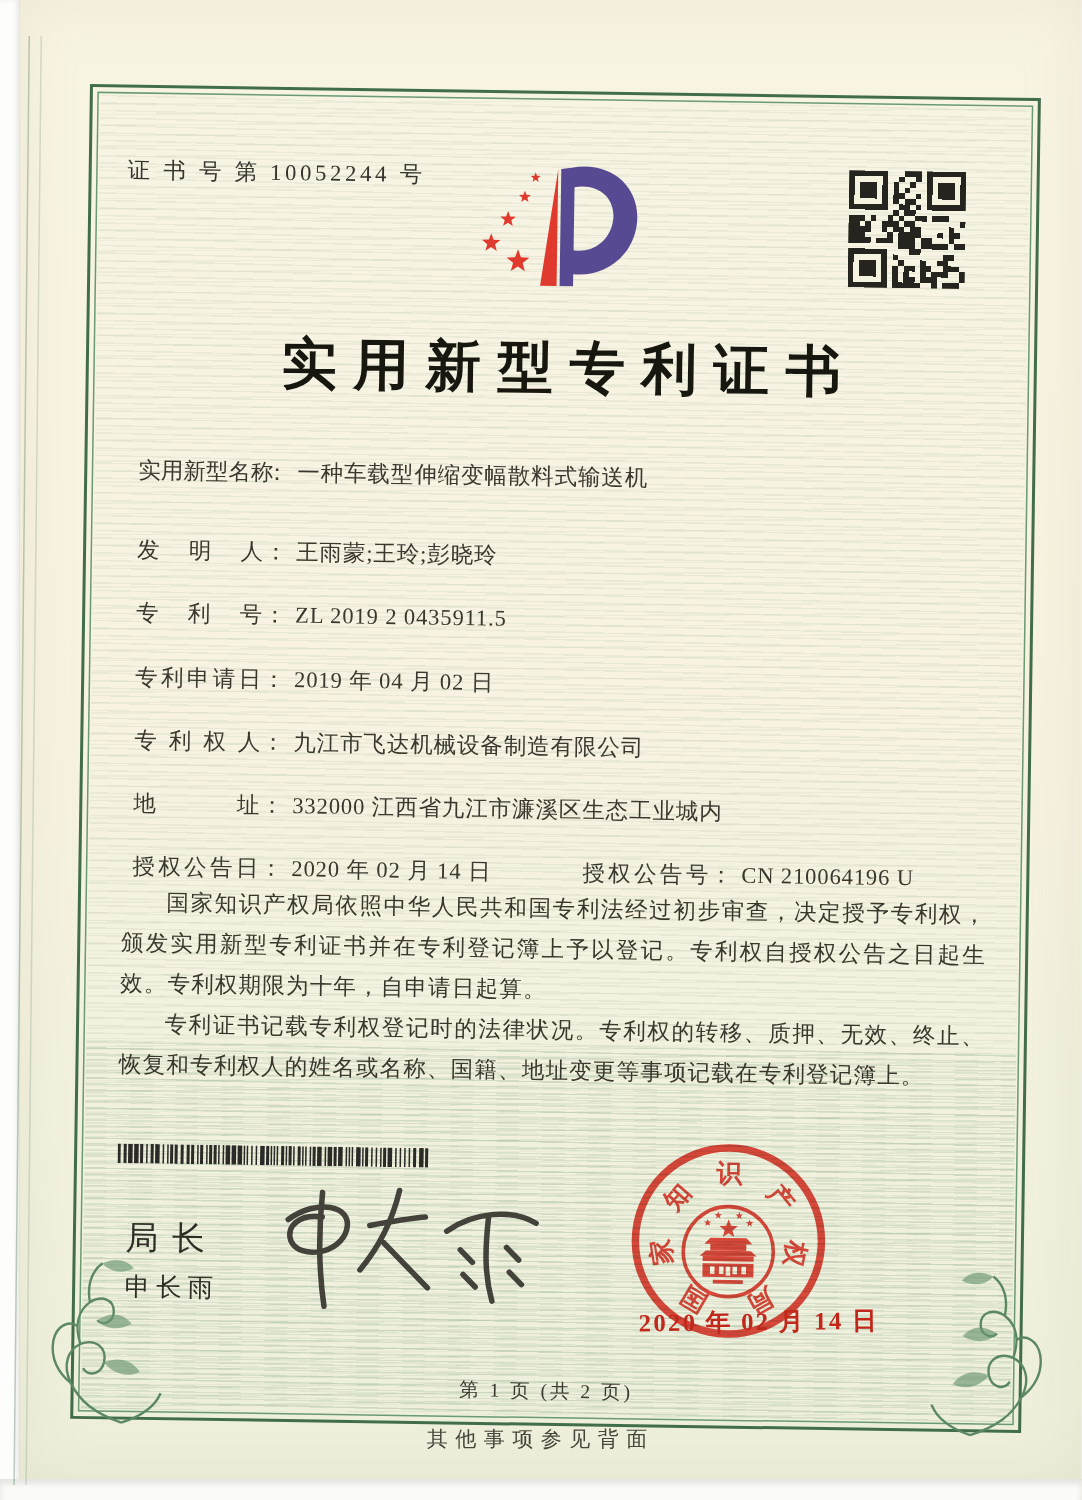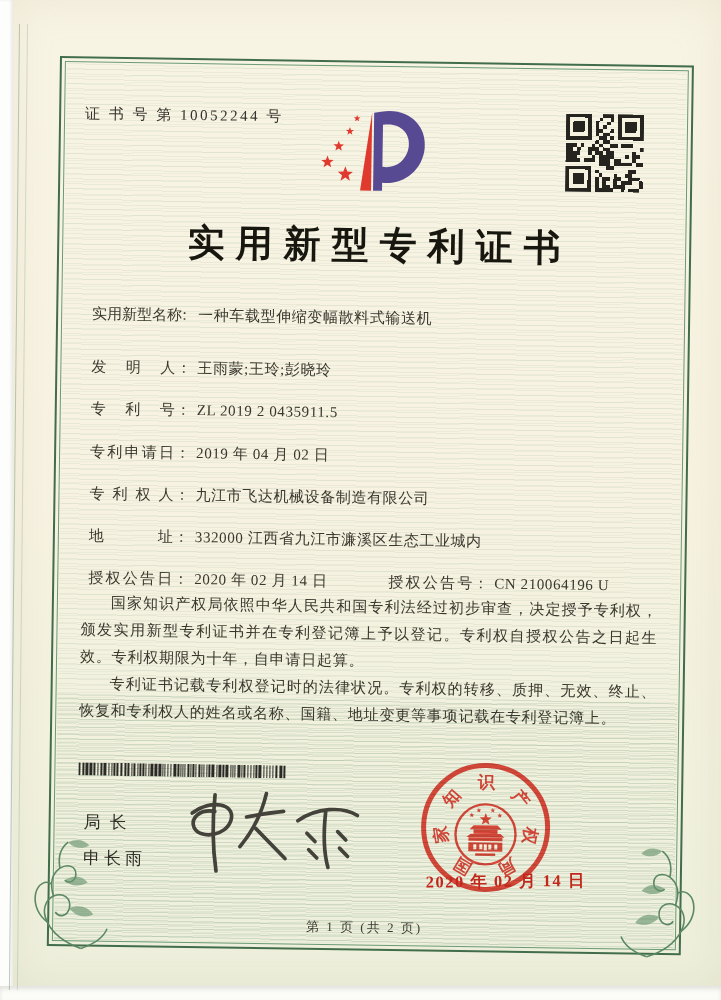--- a/index.html
+++ b/index.html
@@ -40,21 +40,21 @@
   .colon{margin:0 6px 0 1px;}
   .val{letter-spacing:.6px;}
   .row-pair-right{position:absolute;left:300px;top:0;}
   .r0{top:246px}.r1{top:299px}.r2{top:341px}.r3{top:384px}.r4{top:426px}.r5{top:468px}.r6{top:510px}
 
   .bodytext{position:absolute;left:27px;right:26px;top:531px;color:#39372c;}
   .bodytext p{margin:0;font-size:15px;line-height:27px;letter-spacing:.8px;text-indent:2em;text-align:justify;}
 
   .barcode{position:absolute;left:27px;top:704px;width:210px;height:13px;}
 
-  .sig-role{position:absolute;left:33px;top:752px;font-size:17px;letter-spacing:9px;color:#2f2e26;}
+  .sig-role{position:absolute;left:33px;top:752px;font-size:22px;letter-spacing:9px;color:#2f2e26;}
   .sig-name{position:absolute;left:33px;top:788px;font-size:17px;letter-spacing:4px;color:#2f2e26;text-align:center;}
   .sig-hand{position:absolute;left:125px;top:728px;width:195px;height:88px;}
 
   .seal{position:absolute;left:358px;top:686px;width:154px;height:154px;opacity:.92;mix-blend-mode:multiply;}
   .seal text{font-family:"Liberation Serif","DejaVu Serif",serif;font-weight:bold;}
   .seal-date{position:absolute;left:376px;top:806px;font-size:16.5px;font-weight:bold;color:#c2271c;
              letter-spacing:1.5px;transform:rotate(-1.5deg);}
 
   .page-num{position:absolute;left:0;right:0;top:856px;text-align:center;font-size:13px;
             letter-spacing:2px;color:#3b392f;}
@@ -416,13 +416,14 @@
         <path d="M58,118 C70,114 80,108 84,98"></path>
       </g>
       <g fill="#6a9671" opacity=".65">
         <path d="M46,78 C56,74 64,76 70,84 C62,88 52,86 46,78 Z"></path>
         <path d="M41,50 C50,44 58,45 64,52 C56,57 46,56 41,50 Z"></path>
         <path d="M44,12 C52,8 60,9 65,15 C58,19 49,18 44,12 Z"></path>
       </g>
     </svg>
   </div>
 
+  <div class="back-note">其他事项参见背面</div>
 </div>
 
 </body></html>

